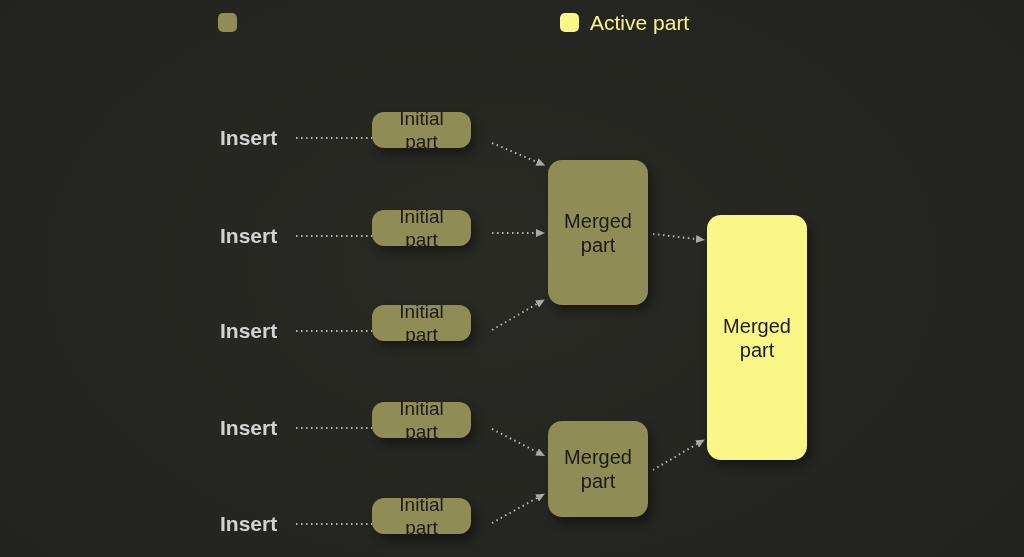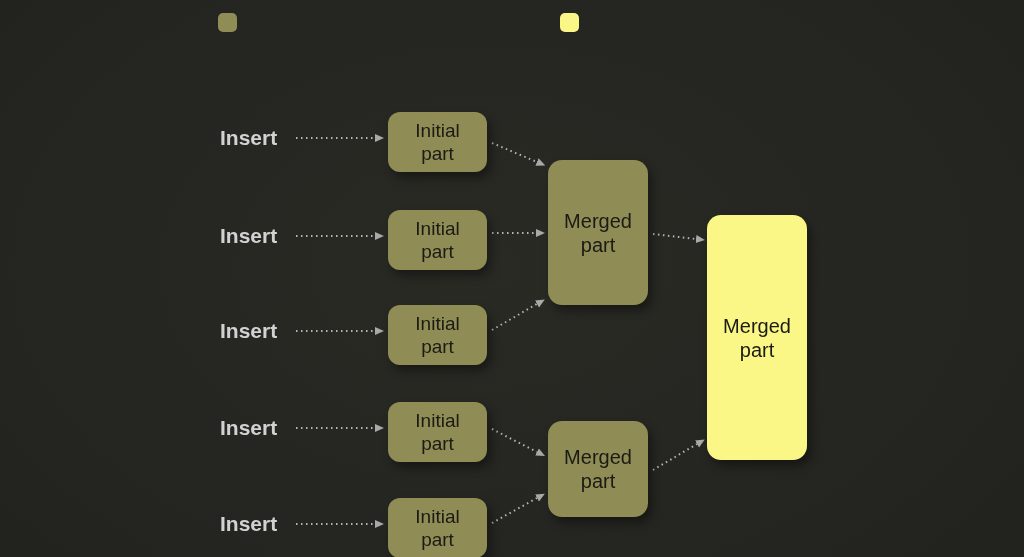--- a/index.html
+++ b/index.html
@@ -62,22 +62,22 @@
     color: #1b1b14;
     font-size: 19px;
     line-height: 23px;
     box-shadow: 4px 6px 10px rgba(0,0,0,0.40);
     padding: 2px 14px;
     box-sizing: border-box;
   }
   .node-inactive { background: #8f8c55; }
   .node-active   { background: #faf786; }
   .initial-node {
-    left: 388px;
-    width: 99px; height: 60px;
+    left: 372px;
+    width: 99px; height: 36px;
     border-radius: 12px;
   }
   .merged-node {
     left: 548px;
     width: 100px;
     border-radius: 14px;
     font-size: 20px;
     line-height: 24px;
   }
   .merged-top    { top: 160px; height: 145px; }
@@ -115,20 +115,21 @@
       <line x1="492" y1="429" x2="537" y2="452" marker-end="url(#ah)"></line>
       <line x1="492" y1="523" x2="537" y2="498" marker-end="url(#ah)"></line>
       <line x1="653" y1="234" x2="696" y2="239" marker-end="url(#ah)"></line>
       <line x1="653" y1="470" x2="697" y2="444" marker-end="url(#ah)"></line>
     </g>
   </svg>
 
   <div class="legend">
     <span class="legend-swatch swatch-inactive"></span>
     <span class="legend-swatch swatch-active"></span>
+    <span class="legend-label label-active">Active part</span>
   </div>
 
   <div class="insert-label t1">Insert</div>
   <div class="insert-label t2">Insert</div>
   <div class="insert-label t3">Insert</div>
   <div class="insert-label t4">Insert</div>
   <div class="insert-label t5">Insert</div>
 
   <div class="node node-inactive initial-node i1">Initial part</div>
   <div class="node node-inactive initial-node i2">Initial part</div>

